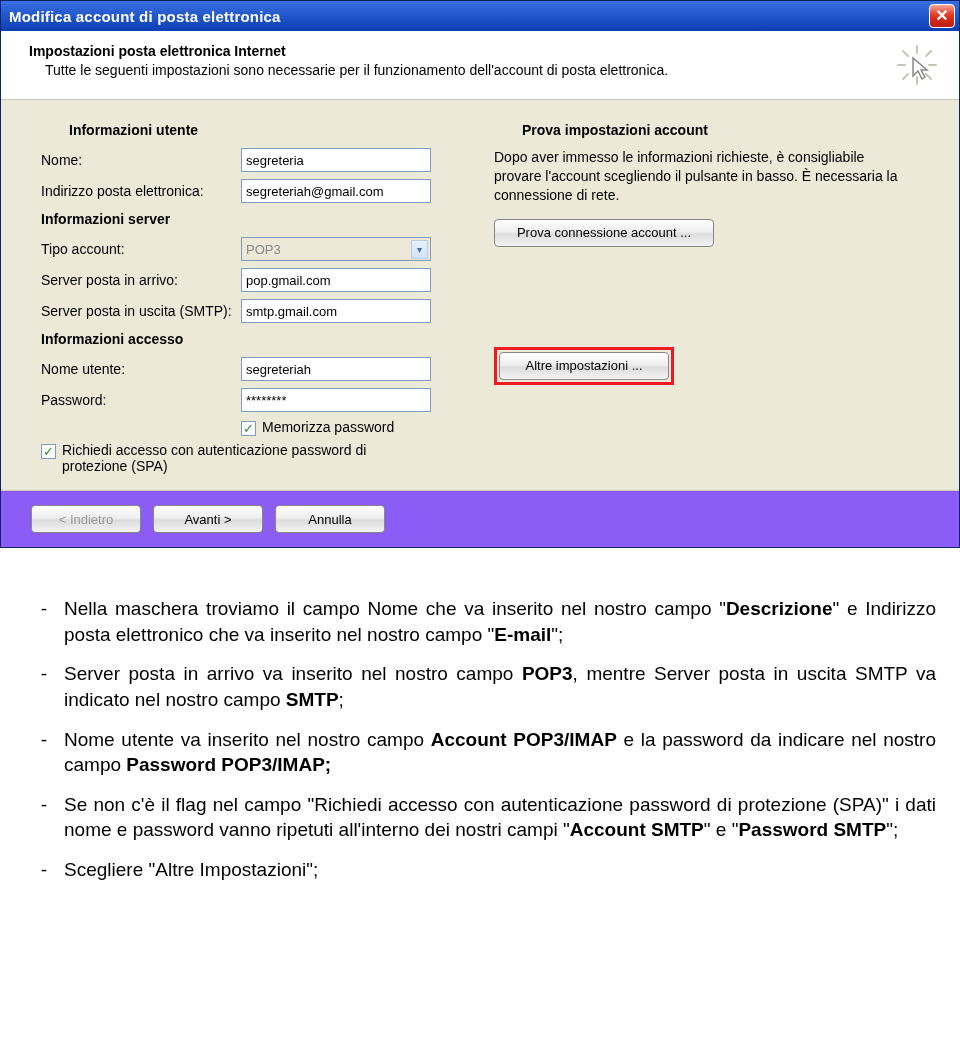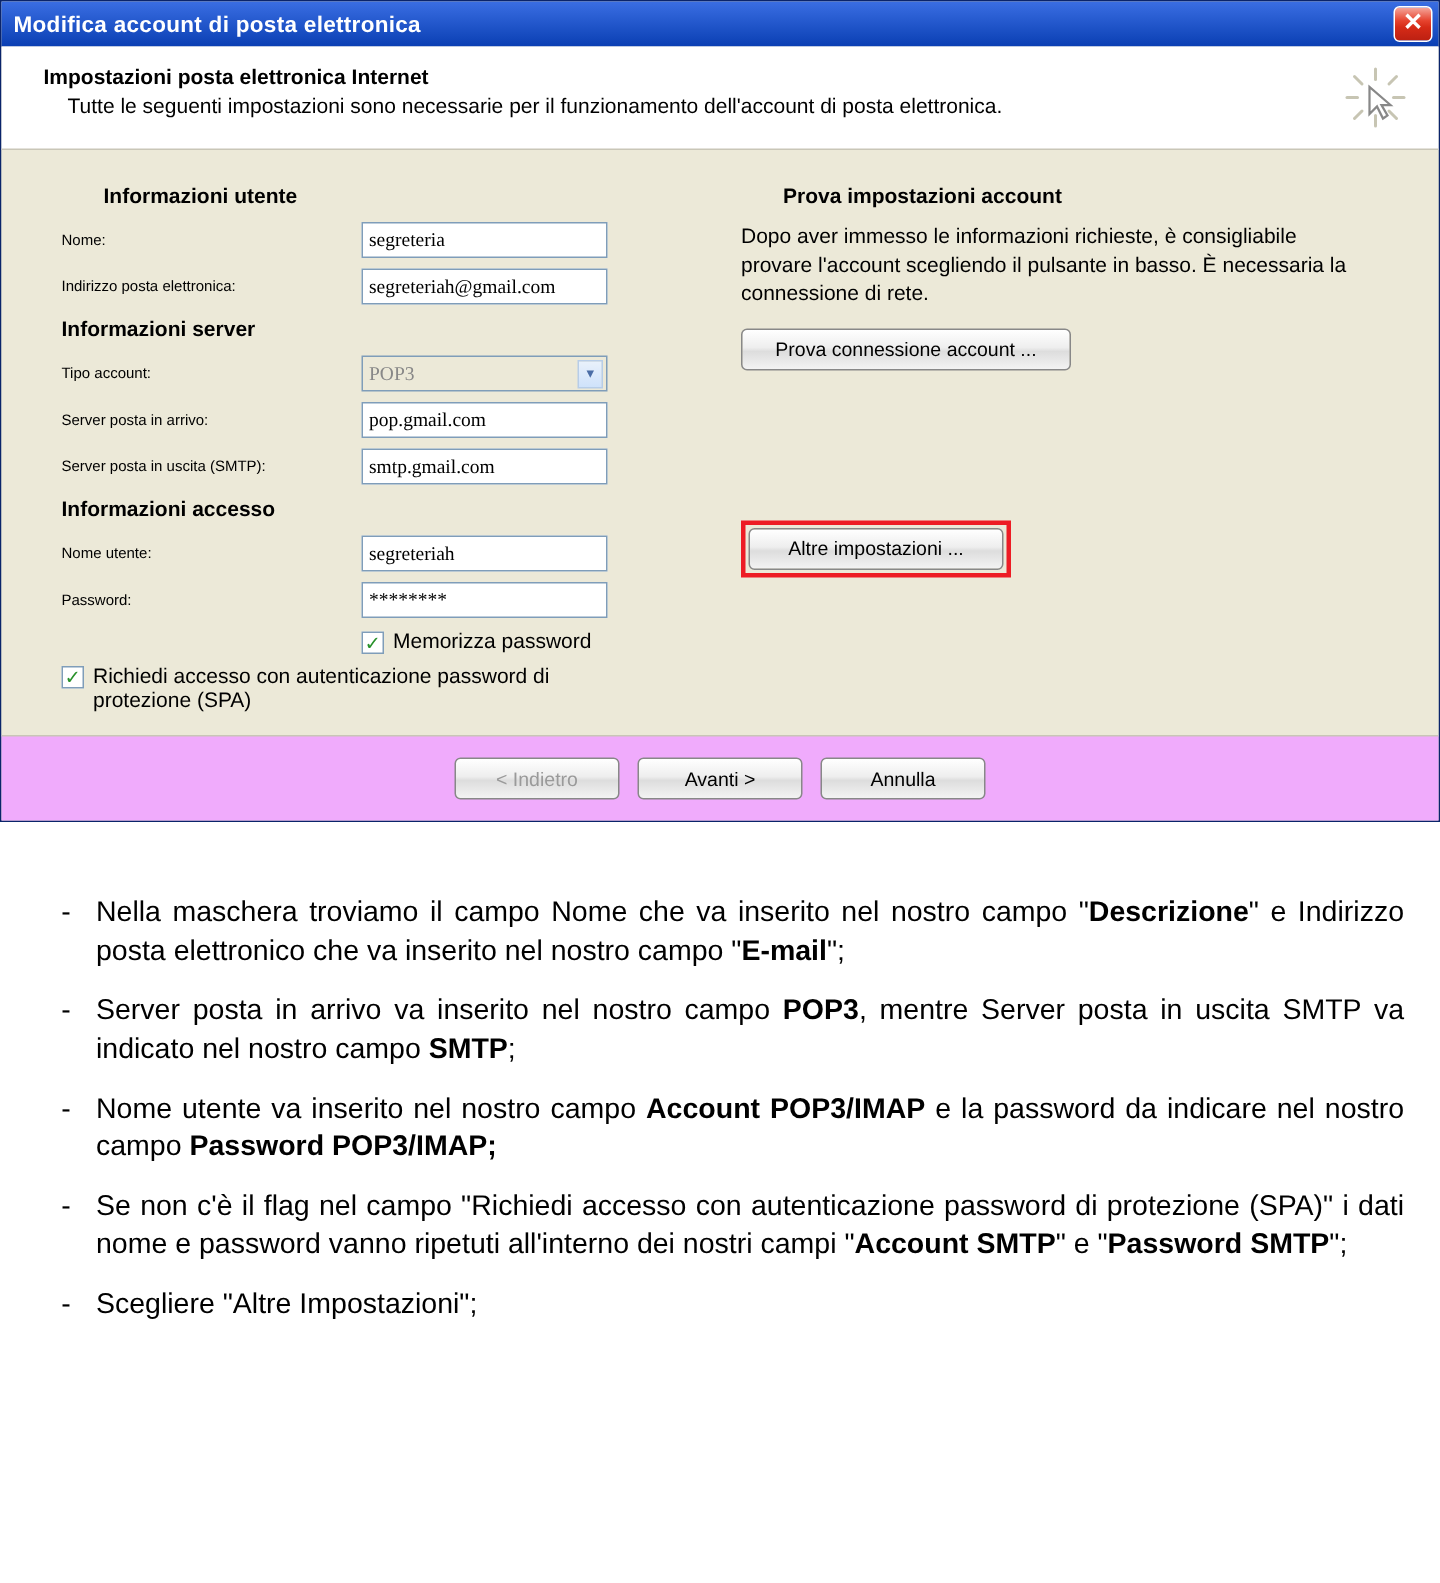--- a/index.html
+++ b/index.html
@@ -75,28 +75,28 @@
   }
   .section-title.first { margin-top: 0; padding-left: 28px; }
 
   .form-row {
     display: flex;
     align-items: center;
     margin-bottom: 7px;
   }
   .form-row label {
     width: 200px;
-    font-size: 10px;
+    font-size: 14px;
   }
   .form-row input[type=text],
   .form-row .select {
-    width: 164px;
+    width: 190px;
     height: 24px;
     font-size: 13px;
-    font-family: Liberation Serif, serif;
+    font-family: Liberation Sans, sans-serif;
     padding: 2px 4px;
     border: 1px solid #7f9db9;
     background: #fff;
   }
   .form-row .select {
     display: flex;
     align-items: center;
     justify-content: space-between;
     background: #ece9d8;
     color: #888;
@@ -160,23 +160,23 @@
   }
   .highlight-box {
     border: 3px solid #ed1c24;
     padding: 2px;
   }
 
   .footer-pane {
     border-top: 1px solid #c9c6b7;
     padding: 14px 30px;
     display: flex;
-    justify-content: center;
+    justify-content: flex-start;
     gap: 12px;
-    background: #f0abfc;
+    background: #8b5cf6;
   }
 
   
   .notes {
     font-family: Arial, sans-serif;
     font-size: 19px;
     padding: 10px 24px 30px 24px;
     line-height: 1.35;
   }
   .bullet {

